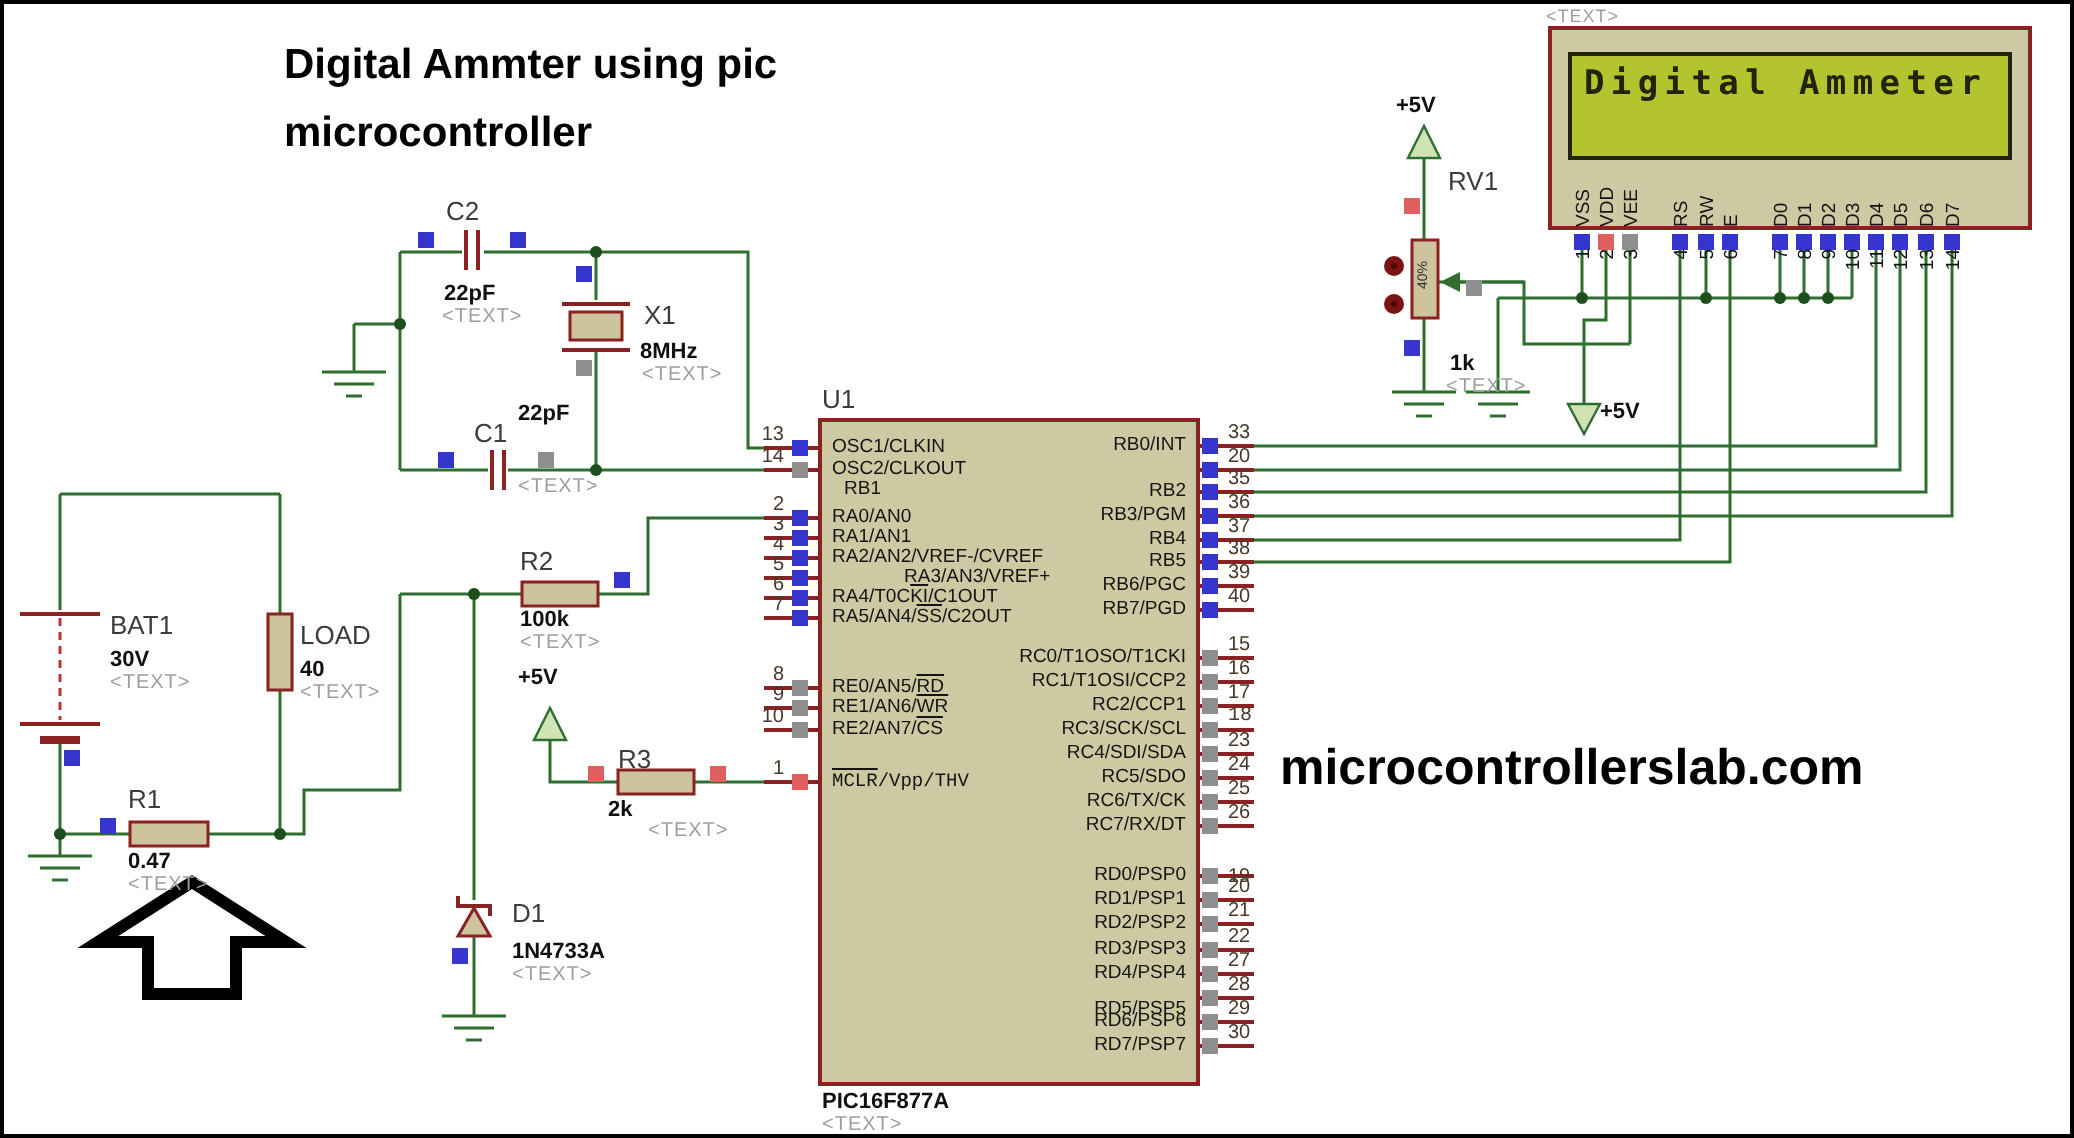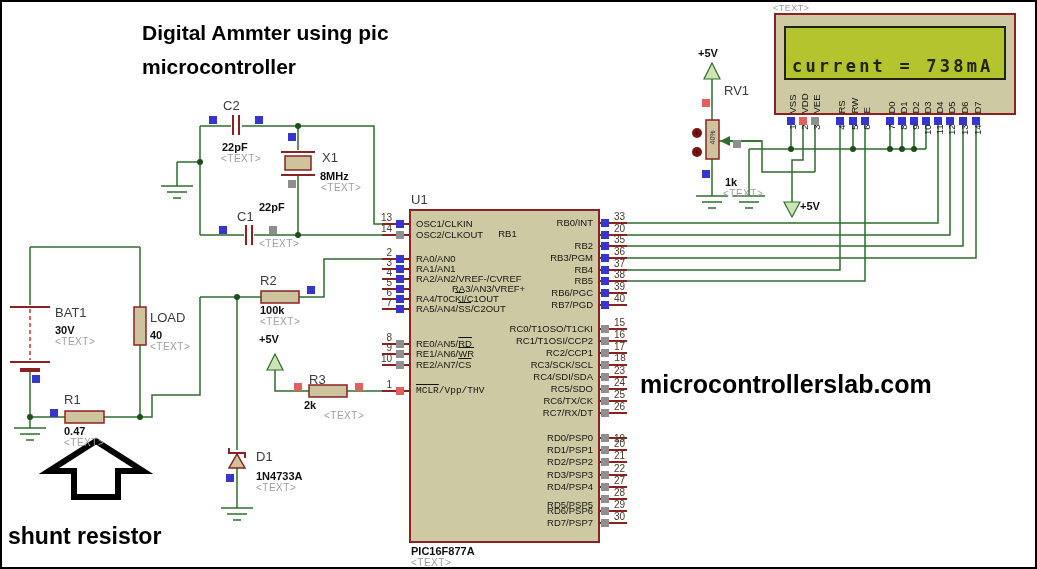--- a/index.html
+++ b/index.html
@@ -162,24 +162,23 @@
       <rect x="773" y="12" width="240" height="100" fill="#cdc9a2" stroke="#8b2222" stroke-width="2"></rect>
       <rect x="783" y="25" width="220" height="52" fill="#b4c42e" stroke="#20240a" stroke-width="2"></rect>
     </g>
 
     <polygon points="94,439 141,469 116,469 116,495 72,495 72,469 47,469" fill="#ffffff" stroke="#000000" stroke-width="6" stroke-linejoin="miter"></polygon>
   </svg>
 
   <div class="abs title" style="left:140px;top:19px">Digital Ammter using pic</div>
   <div class="abs title" style="left:140px;top:53px">microcontroller</div>
   <div class="abs brand" style="left:638px;top:368px">microcontrollerslab.com</div>
-  <div class="abs shunt" style="left:6px;top:521px">shunt resistor</div>
 
   <div class="abs ph" style="left:771px;top:1px;font-size:9px">&lt;TEXT&gt;</div>
-  <div class="abs lcdline" style="left:790px;top:54px">current = 738mA</div>
+  <div class="abs lcdline" style="left:790px;top:30px">Digital Ammeter</div>
 
   <div class="abs ref" style="left:409px;top:190px">U1</div>
   <div class="abs val" style="left:409px;top:543px">PIC16F877A</div>
   <div class="abs ph" style="left:409px;top:555px">&lt;TEXT&gt;</div>
 
   <div class="abs ref" style="left:53px;top:303px">BAT1</div>
   <div class="abs val" style="left:53px;top:322px">30V</div>
   <div class="abs ph" style="left:53px;top:334px">&lt;TEXT&gt;</div>
 
   <div class="abs ref" style="left:148px;top:308px">LOAD</div>
@@ -287,21 +286,21 @@
     <div class="sq sq-red" style="left: 394px; top: 385px;"></div>
     <div class="pnum" style="left: 352px; top: 377px; width: 38px; text-align: right;">1</div>
     <div class="pname" style="left: 414px; top: 383px; font-family: Liberation Mono, monospace;"><span class="ov">MCLR</span><span>/Vpp/THV</span></div>
     <div class="stub" style="left: 597px; top: 220px; width: 28px;"></div>
     <div class="sq sq-blue" style="left: 599px; top: 217px;"></div>
     <div class="pnum" style="left: 612px; top: 209px;">33</div>
     <div class="pname" style="left: 420px; top: 215px; width: 171px; text-align: right;"><span>RB0/INT</span></div>
     <div class="stub" style="left: 597px; top: 232px; width: 28px;"></div>
     <div class="sq sq-blue" style="left: 599px; top: 229px;"></div>
     <div class="pnum" style="left: 612px; top: 221px;">20</div>
-    <div class="pname" style="left: 420px; top: 226px; width: 171px; text-align: center;"><span>RB1</span></div>
+    <div class="pname" style="left: 420px; top: 237px; width: 171px; text-align: left;"><span>RB1</span></div>
     <div class="stub" style="left: 597px; top: 243px; width: 28px;"></div>
     <div class="sq sq-blue" style="left: 599px; top: 240px;"></div>
     <div class="pnum" style="left: 612px; top: 232px;">35</div>
     <div class="pname" style="left: 420px; top: 238px; width: 171px; text-align: right;"><span>RB2</span></div>
     <div class="stub" style="left: 597px; top: 255px; width: 28px;"></div>
     <div class="sq sq-blue" style="left: 599px; top: 252px;"></div>
     <div class="pnum" style="left: 612px; top: 244px;">36</div>
     <div class="pname" style="left: 420px; top: 250px; width: 171px; text-align: right;"><span>RB3/PGM</span></div>
     <div class="stub" style="left: 597px; top: 267px; width: 28px;"></div>
     <div class="sq sq-blue" style="left: 599px; top: 264px;"></div>

